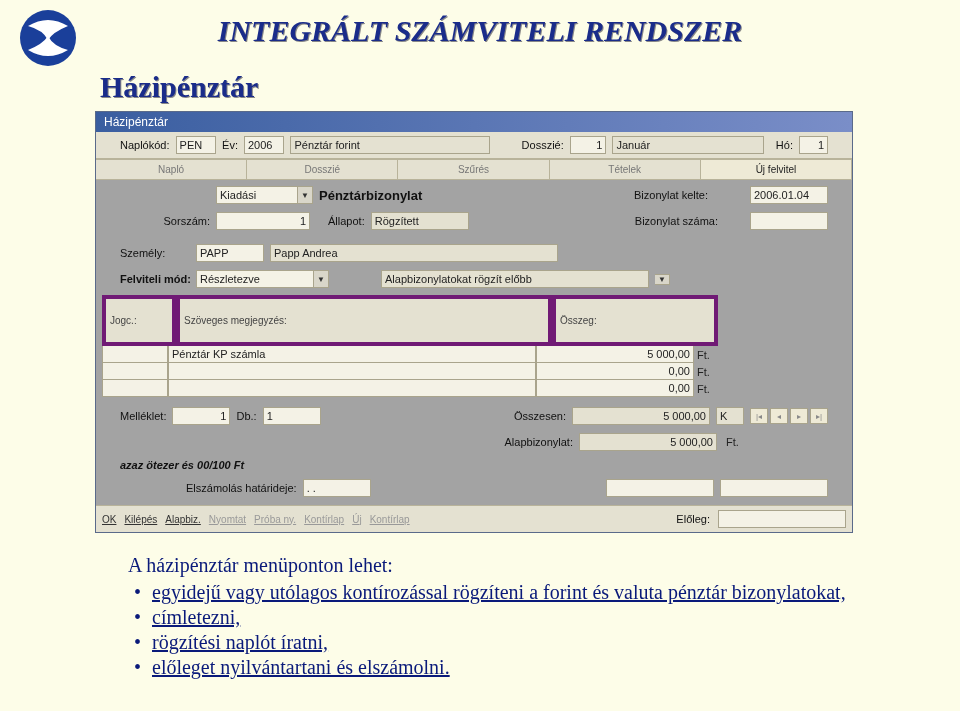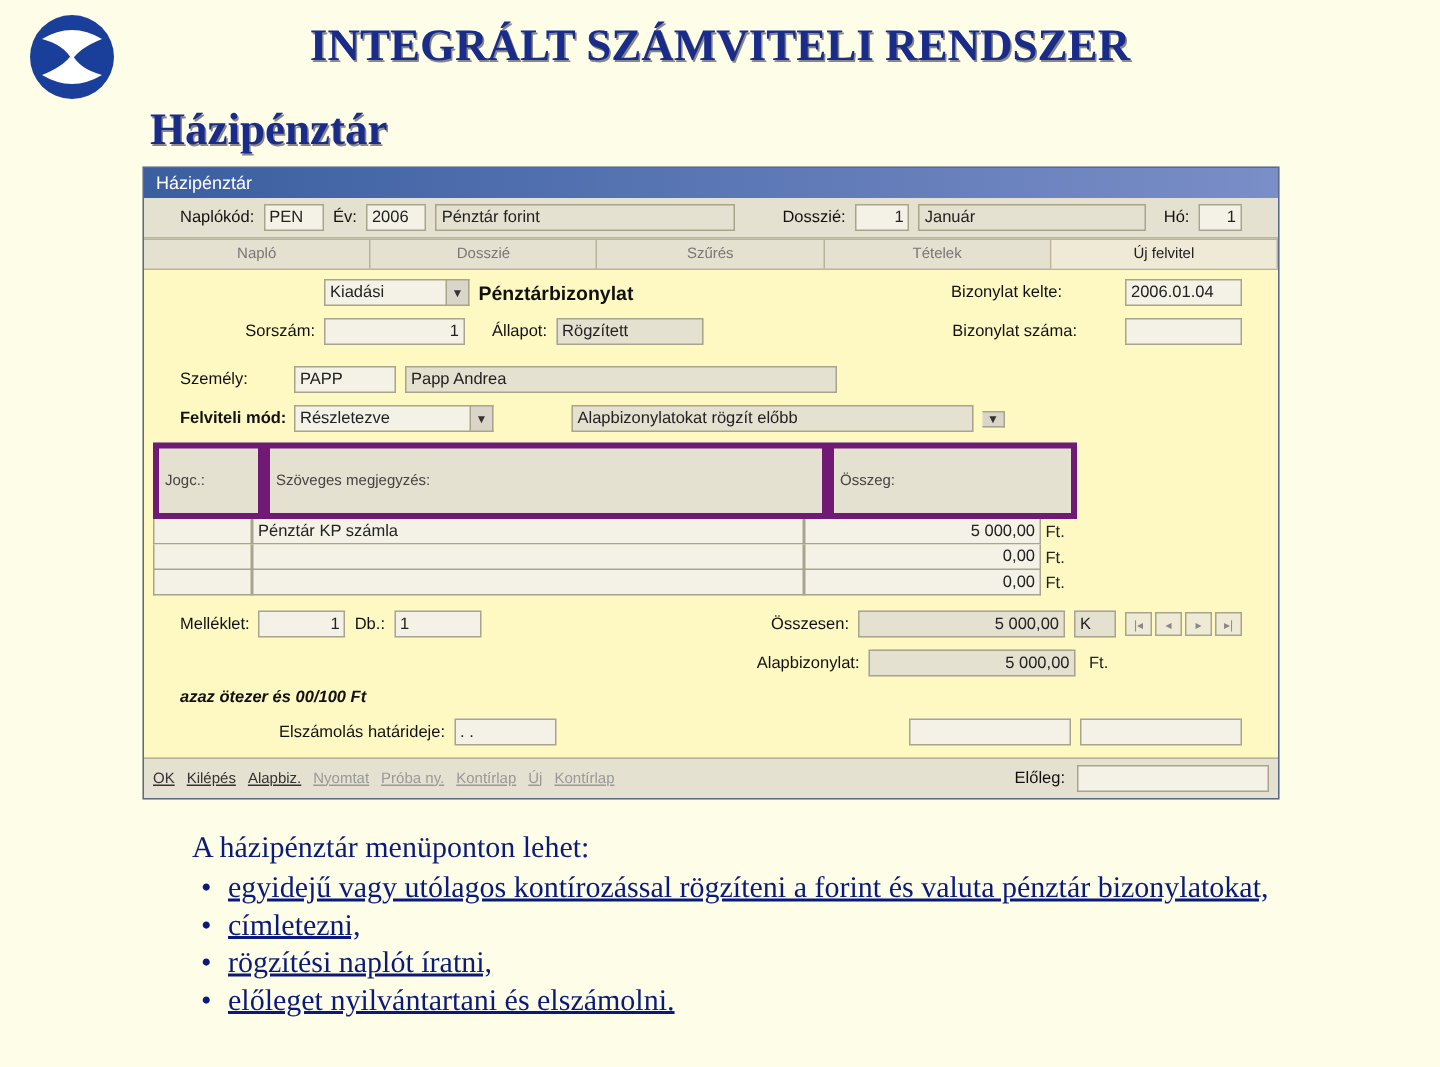--- a/index.html
+++ b/index.html
@@ -23,20 +23,21 @@
   h1.main-title {
     position: absolute;
     top: 14px;
     left: 0;
     width: 100%;
     text-align: center;
     margin: 0;
     color: #1a2c8a;
     font-family: "Times New Roman", serif;
     font-weight: bold;
+    font-style: italic;
     font-size: 30px;
     text-shadow: 1px 1px 0 #888;
   }
   h2.sub-title {
     position: absolute;
     top: 70px;
     left: 100px;
     margin: 0;
     color: #1a2c8a;
     font-family: "Times New Roman", serif;
@@ -81,21 +82,21 @@
   }
   .tab {
     flex: 1;
     text-align: center;
     padding: 4px 2px;
     font-size: 10px;
     color: #777;
     border-right: 1px solid #b8b39a;
   }
   .tab.active { color: #222; background: #eeead6; }
-  .form-body { background: #fef9c3; padding: 2px 0 4px 0; }
+  .form-body { background: #a3a3a3; padding: 2px 0 4px 0; }
   .combo { display: inline-flex; }
   .combo .arrow {
     width: 14px;
     background: #d9d6c9;
     border: 1px solid #a9a48c;
     border-left: none;
     display: flex;
     align-items: center;
     justify-content: center;
     font-size: 8px;

